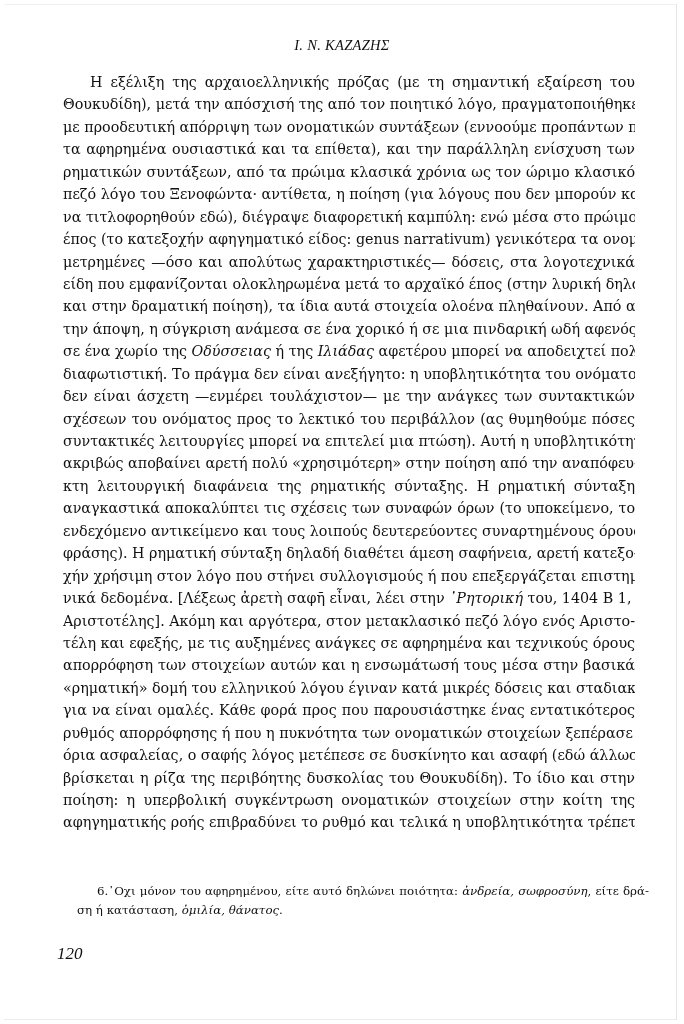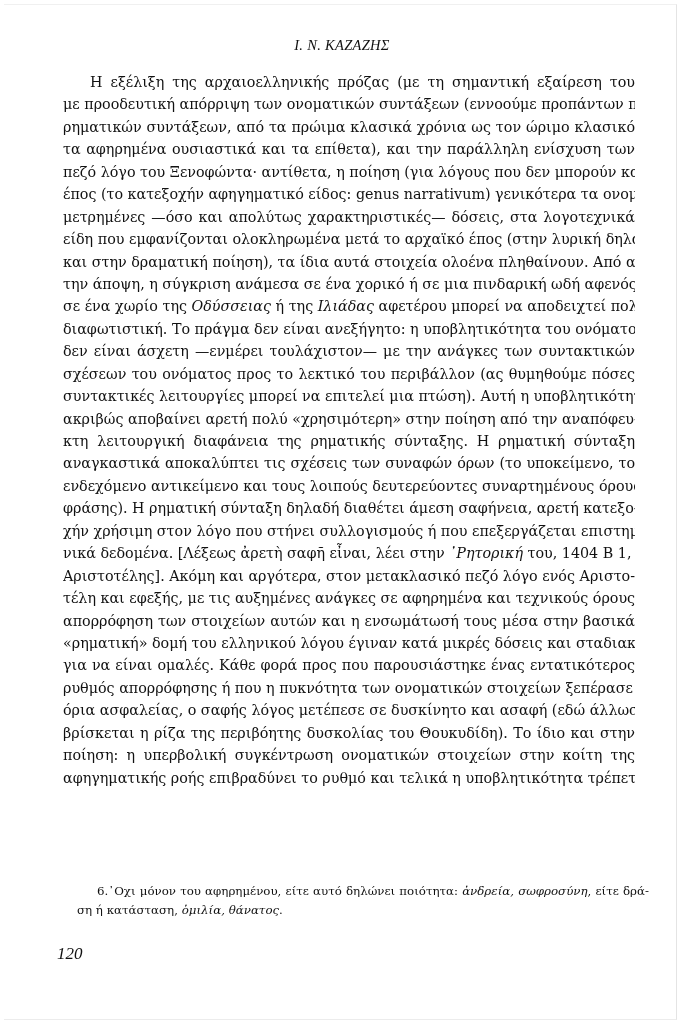--- a/index.html
+++ b/index.html
@@ -81,24 +81,26 @@
   </style>
 </head>
 <body>
 
 <div class="page-frame"></div>
 
 <div class="running-head">I. N. ΚΑΖΑΖΗΣ</div>
 
 <div class="body-text">
   <span class="line first">Η εξέλιξη της αρχαιοελληνικής πρόζας (με τη σημαντική εξαίρεση του</span>
+  <span class="line">Θουκυδίδη), μετά την απόσχισή της από τον ποιητικό λόγο, πραγματοποιήθηκε</span>
   <span class="line">με προοδευτική απόρριψη των ονοματικών συντάξεων (εννοούμε προπάντων περί</span>
+  <span class="line">τα αφηρημένα ουσιαστικά και τα επίθετα), και την παράλληλη ενίσχυση των</span>
   <span class="line">ρηματικών συντάξεων, από τα πρώιμα κλασικά χρόνια ως τον ώριμο κλασικό</span>
-  <span class="line">τα αφηρημένα ουσιαστικά και τα επίθετα), και την παράλληλη ενίσχυση των</span>
   <span class="line">πεζό λόγο του Ξενοφώντα· αντίθετα, η ποίηση (για λόγους που δεν μπορούν καν</span>
+  <span class="line">να τιτλοφορηθούν εδώ), διέγραψε διαφορετική καμπύλη: ενώ μέσα στο πρώιμο</span>
   <span class="line">έπος (το κατεξοχήν αφηγηματικό είδος: genus narrativum) γενικότερα τα ονομα-</span>
   <span class="line">μετρημένες —όσο και απολύτως χαρακτηριστικές— δόσεις, στα λογοτεχνικά</span>
   <span class="line">είδη που εμφανίζονται ολοκληρωμένα μετά το αρχαϊκό έπος (στην λυρική δηλαδή</span>
   <span class="line">και στην δραματική ποίηση), τα ίδια αυτά στοιχεία ολοένα πληθαίνουν. Από αυτή</span>
   <span class="line">την άποψη, η σύγκριση ανάμεσα σε ένα χορικό ή σε μια πινδαρική ωδή αφενός, και</span>
   <span class="line"><span>σε ένα χωρίο της </span><span class="it">Οδύσσειας</span><span> ή της </span><span class="it">Ιλιάδας</span><span> αφετέρου μπορεί να αποδειχτεί πολύ</span></span>
   <span class="line"><span>διαφωτιστική. Το πράγμα δεν είναι ανεξήγητο: η υποβλητικότητα του ονόματος</span></span>
   <span class="line">δεν είναι άσχετη —ενμέρει τουλάχιστον— με την ανάγκες των συντακτικών</span>
   <span class="line">σχέσεων του ονόματος προς το λεκτικό του περιβάλλον (ας θυμηθούμε πόσες</span>
   <span class="line">συντακτικές λειτουργίες μπορεί να επιτελεί μια πτώση). Αυτή η υποβλητικότητα</span>

